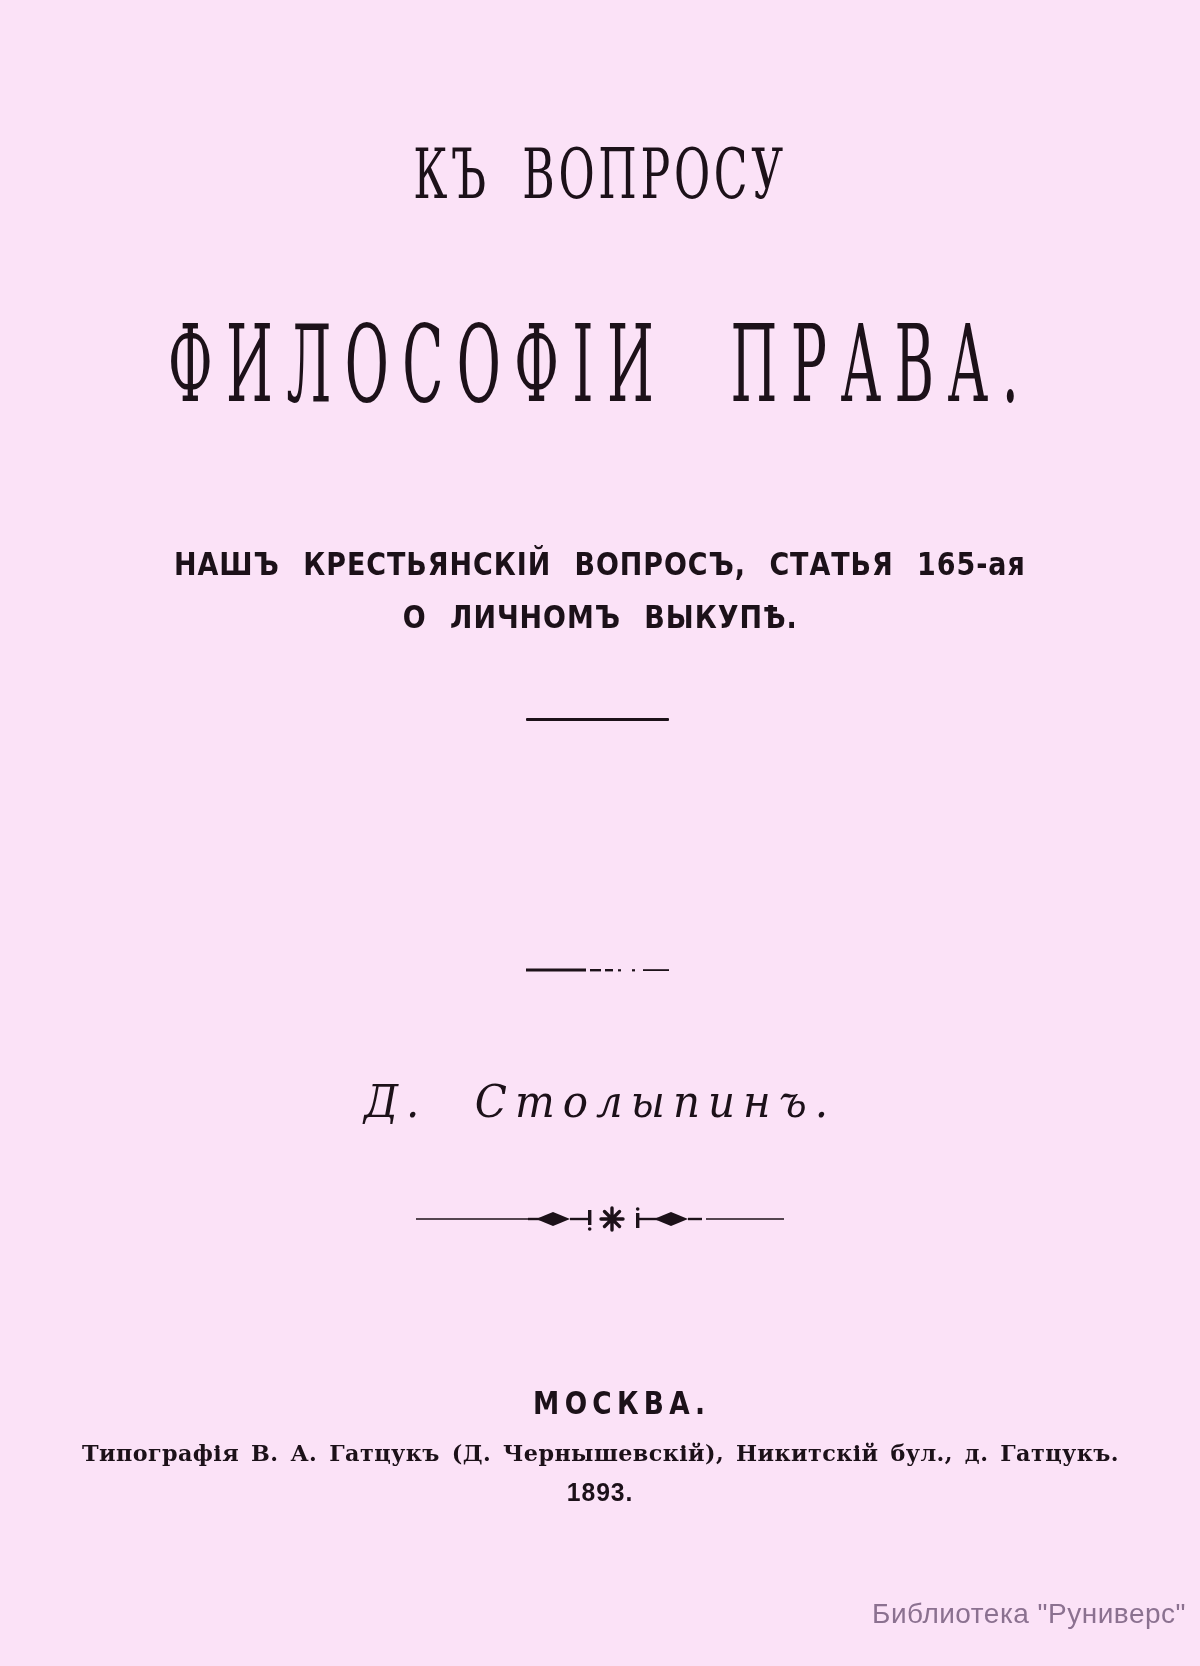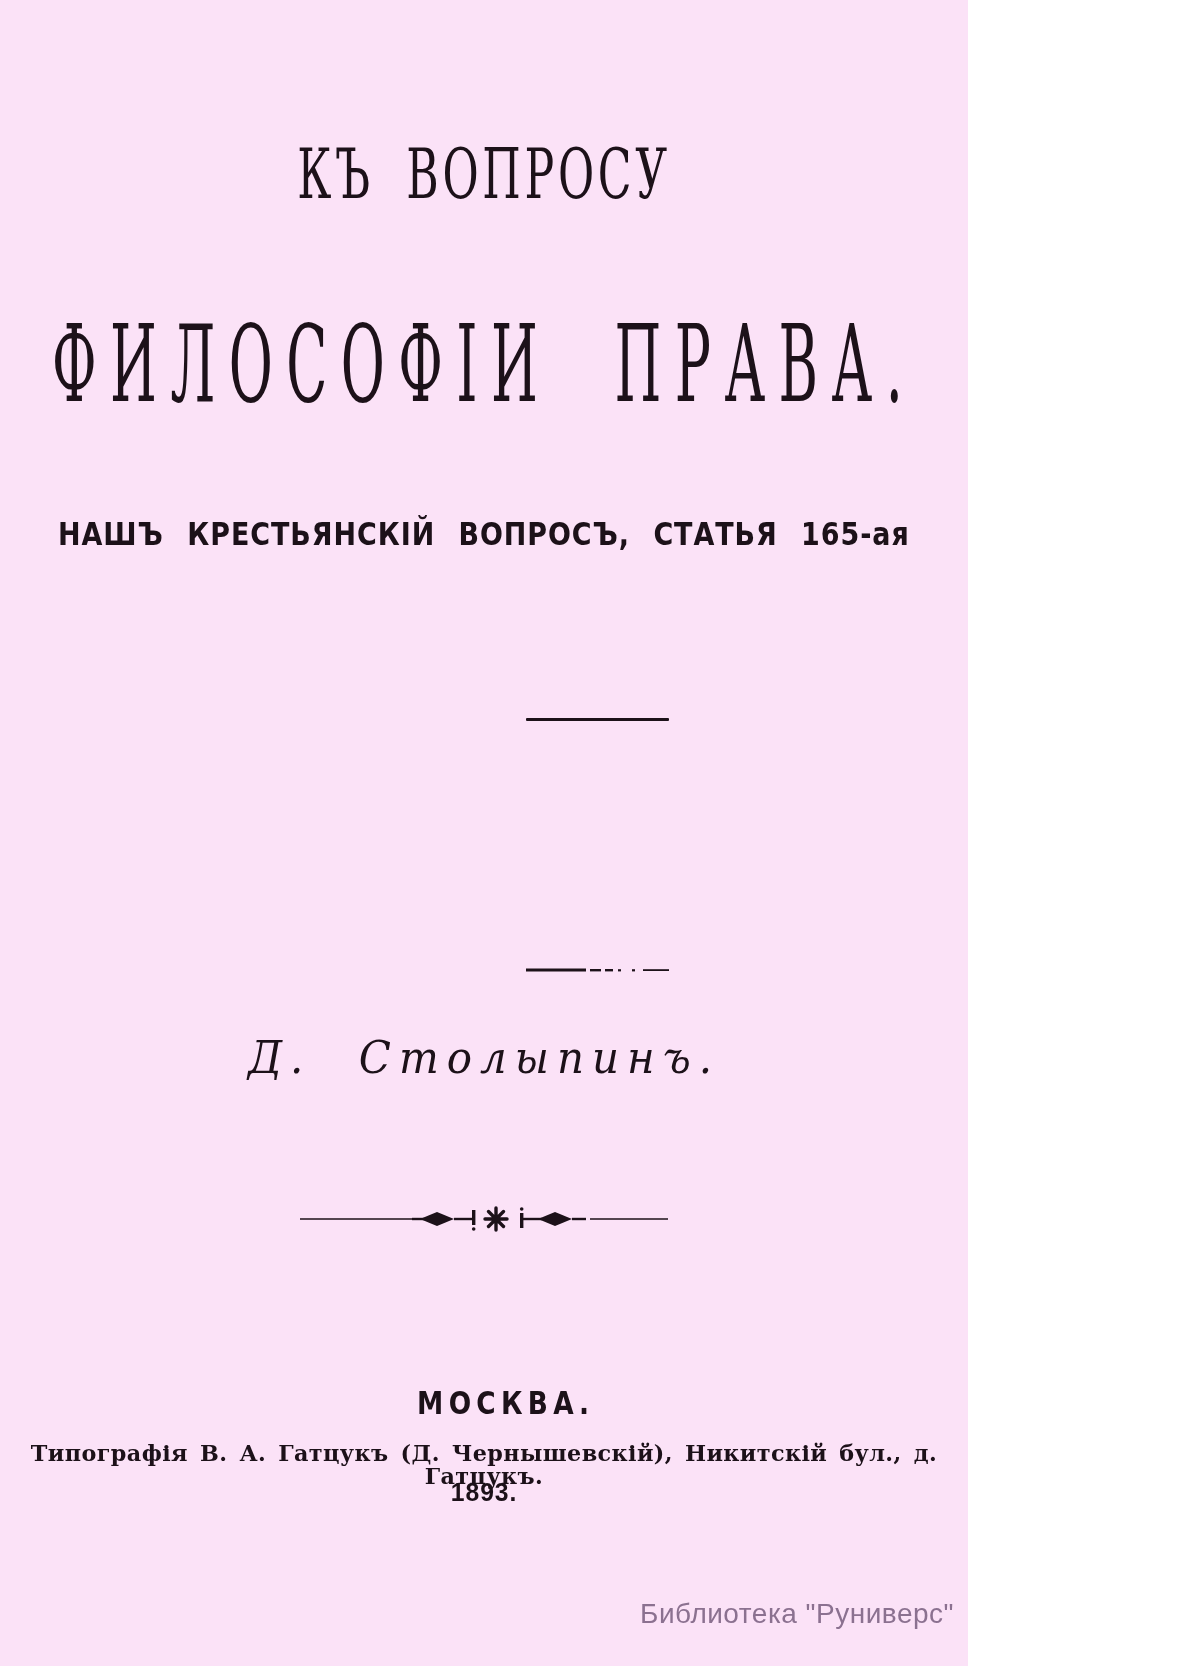--- a/index.html
+++ b/index.html
@@ -1,18 +1,18 @@
 <!DOCTYPE html>
 <html><head>
 <meta charset="utf-8">
 <style>
   html,body{margin:0;padding:0;}
   .page{
     position:relative;
-    width:968px;height:1666px;
+    width:1200px;height:1666px;
     background:#fbe2f7;
     overflow:hidden;
     font-family:"DejaVu Serif", serif;
     color:#1c1119;
   }
   .center-line{position:absolute;left:0;right:0;text-align:center;line-height:1;}
   .stretch{display:inline-block;transform-origin:top center;}
 
   .series-title{top:139px;}
   .series-title .stretch{
@@ -20,39 +20,39 @@
     transform:scaleY(1.45) scaleX(0.92);
   }
 
   .main-title{top:312px;}
   .main-title .stretch{
     font-size:56px;letter-spacing:14px;word-spacing:34px;
     transform:scaleY(1.9) scaleX(0.96);
   }
 
   .subtitle{font-family:"DejaVu Sans", sans-serif;font-weight:bold;}
-  .subtitle-1{top:519px;}
+  .subtitle-1{top:549px;}
   .subtitle-1 .stretch{font-size:29px;letter-spacing:1px;word-spacing:14px;transform:scaleY(1.1) scaleX(0.93);}
   .subtitle-2{top:602px;}
   .subtitle-2 .stretch{font-size:29px;letter-spacing:1px;word-spacing:14px;transform:scaleY(1.1) scaleX(0.93);}
 
   .rule-1{
     position:absolute;top:718px;left:526px;width:143px;height:3px;
     background:#1c1119;border-radius:1px;
   }
 
   .section-title{top:787px;}
   .section-title .stretch{
     font-size:52px;letter-spacing:13px;word-spacing:30px;
     transform:scaleY(1.85) scaleX(0.97);
   }
 
   .rule-2{position:absolute;top:958px;left:526px;width:143px;height:6px;}
 
-  .author-line{top:1036px;}
+  .author-line{top:1080px;}
   .author-line .stretch{
     font-style:italic;font-size:42px;letter-spacing:8px;word-spacing:26px;
     transform:scaleY(1.05);
   }
 
   .ornament{position:absolute;top:1204px;left:0;right:0;text-align:center;}
 
   .city-line{top:1388px;font-family:"DejaVu Sans", sans-serif;margin-left:44px;}
   .city-line .stretch{font-size:30px;font-weight:bold;letter-spacing:6px;transform:scaleY(1.05) scaleX(0.88);}
 
@@ -78,20 +78,23 @@
   </div>
 
   <div class="center-line main-title">
     <span class="stretch">ФИЛОСОФІИ ПРАВА.</span>
   </div>
 
   <div class="center-line subtitle subtitle-1">
     <span class="stretch">НАШЪ КРЕСТЬЯНСКІЙ ВОПРОСЪ, СТАТЬЯ 165-ая</span>
   </div>
 
+  <div class="center-line subtitle subtitle-2">
+    <span class="stretch">О ЛИЧНОМЪ ВЫКУПѢ.</span>
+  </div>
 
   <div class="rule-1"></div>
 
 
   <div class="rule-2">
     <svg width="143" height="6" viewBox="0 0 143 6">
       <rect x="0" y="1.5" width="60" height="3" fill="#1c1119"></rect>
       <rect x="64" y="2" width="11" height="2.4" fill="#1c1119"></rect>
       <rect x="79" y="2" width="8" height="2.4" fill="#1c1119"></rect>
       <rect x="92" y="2.2" width="3" height="2.2" fill="#1c1119"></rect>

